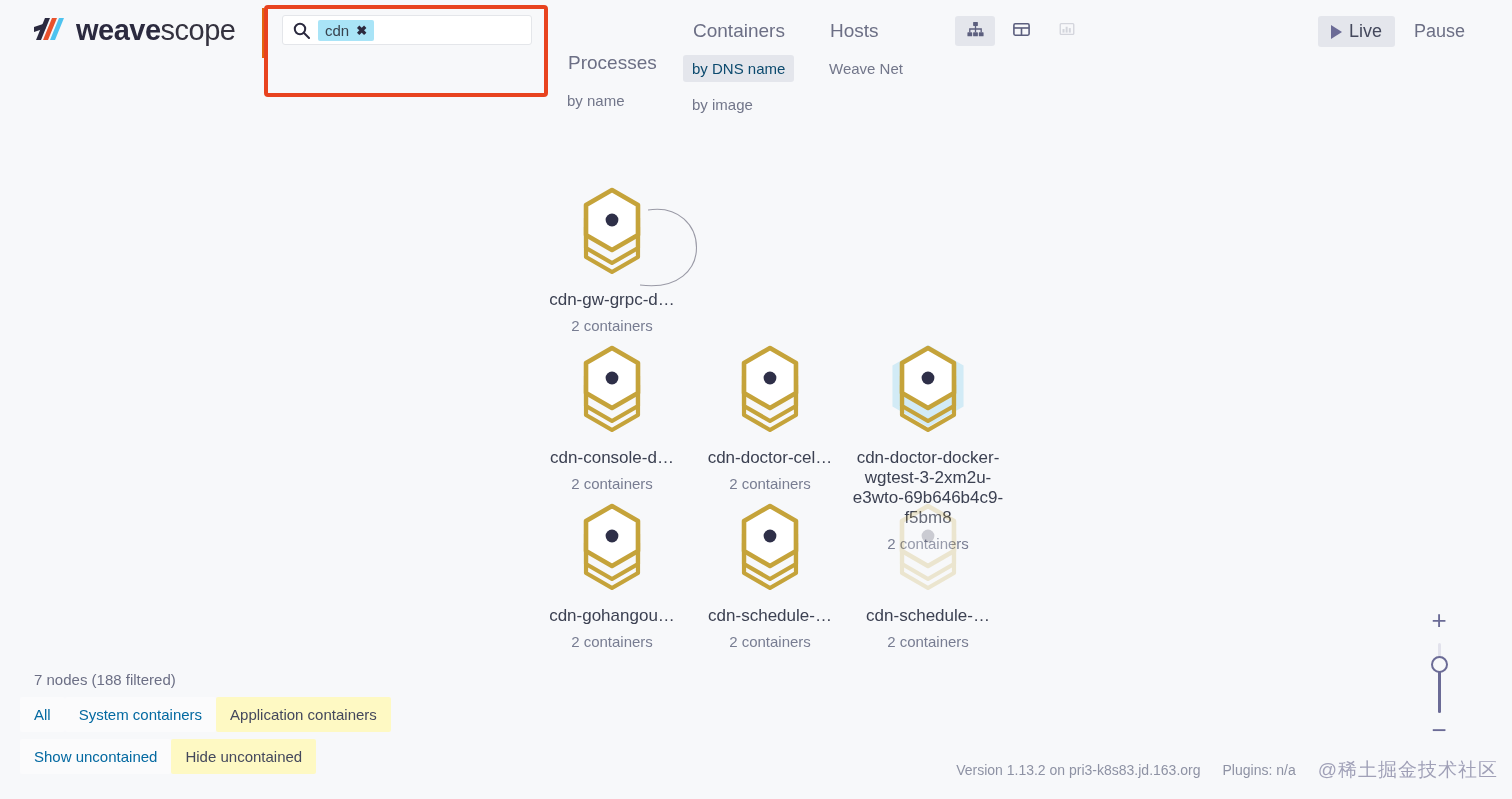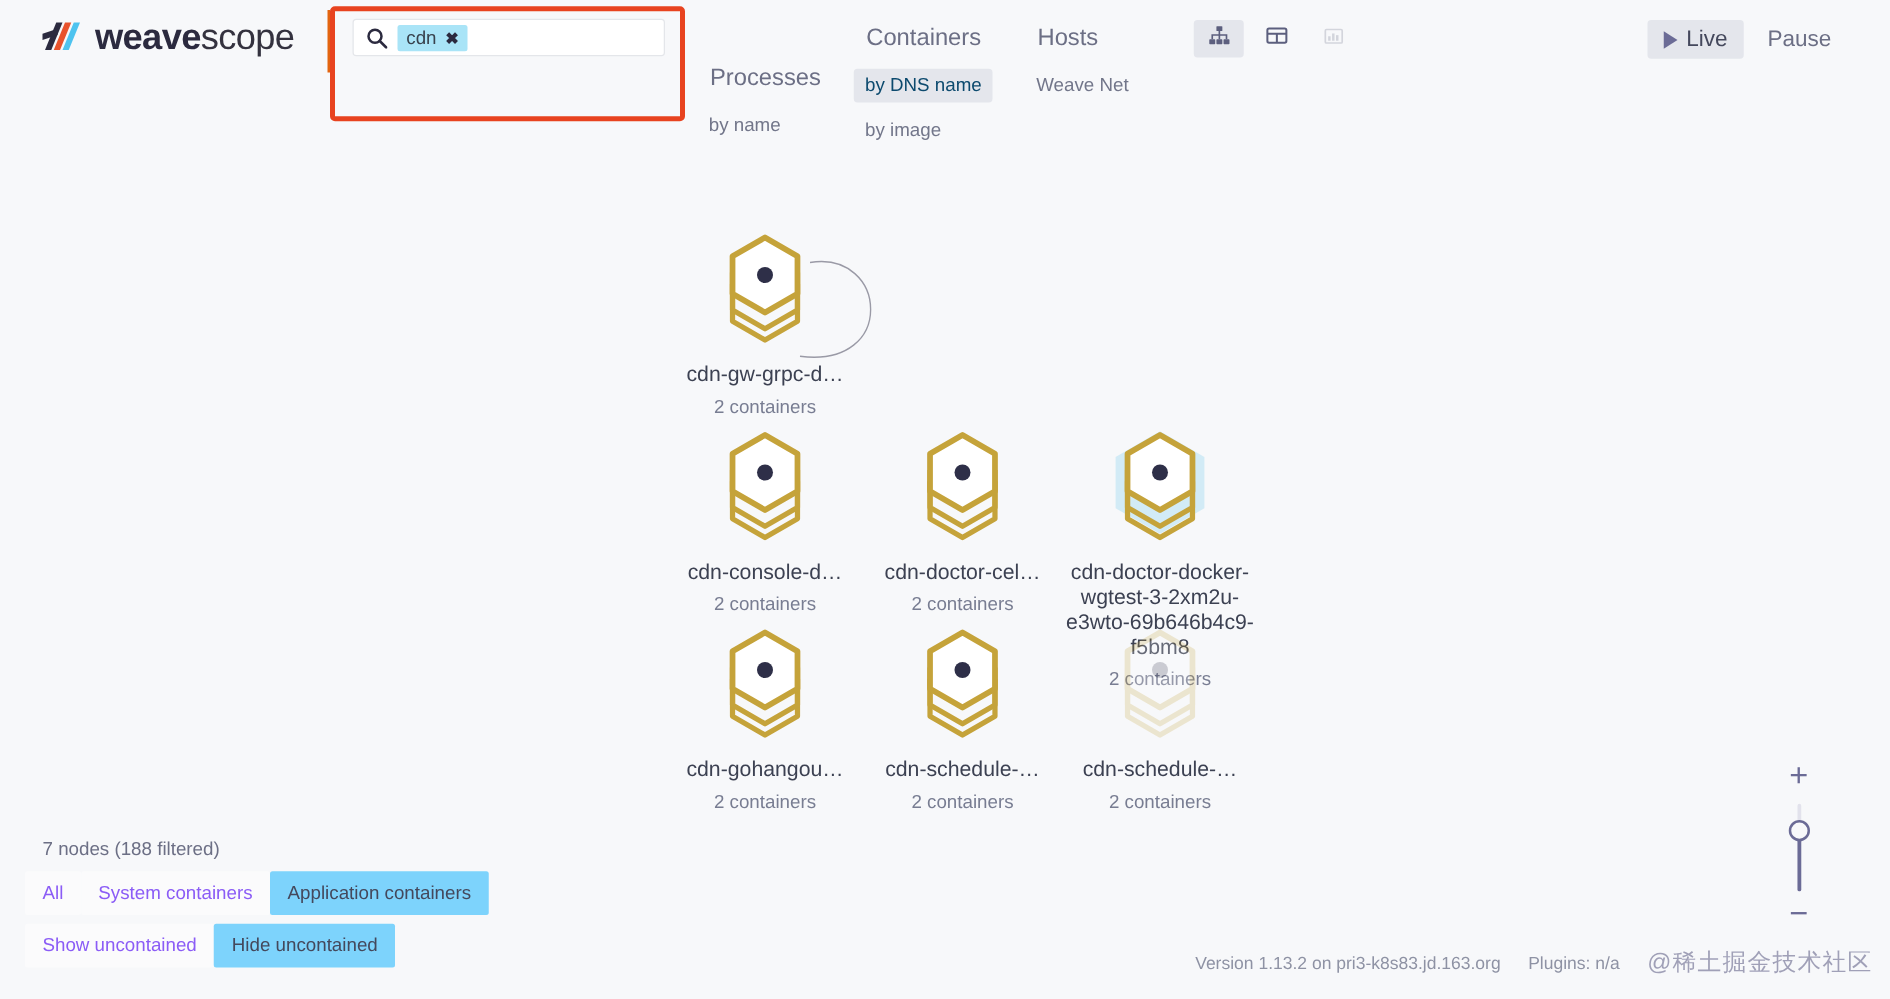--- a/index.html
+++ b/index.html
@@ -89,24 +89,24 @@
   }
   .node-sub { font-size: 15px; color: #787d92; margin-top: 7px; }
   .node.faded .hexwrap { opacity: 0.22; }
   .node.faded .node-label { color: #3c4152; }
 
   
   .status-bar { position: absolute; left: 20px; bottom: 18px; width: 420px; }
   .node-count { font-size: 15px; color: #6c6f85; margin-bottom: 9px; padding-left: 14px; }
   .filter-row { display: flex; margin-bottom: 7px; }
   .filter-btn {
-    font-size: 15px; color: #8b5cf6; background: #fbfbfc; padding: 9px 14px;
+    font-size: 15px; color: #0369a1; background: #fbfbfc; padding: 9px 14px;
     white-space: nowrap; cursor: pointer; border-radius: 2px;
   }
-  .filter-btn.active { background: #7dd3fc; color: #44485c; }
+  .filter-btn.active { background: #fef9c3; color: #44485c; }
 
   
   .zoomctl { position: absolute; right: 56px; bottom: 62px; width: 34px; height: 130px; }
   .zc-sign {
     position: absolute; left: 0; width: 34px; text-align: center;
     font-size: 26px; color: #6b6b96; line-height: 1; cursor: pointer; font-weight: 400;
   }
   .zc-track {
     position: absolute; left: 16px; top: 36px; width: 3px; height: 70px;
     background: #e2e2ec; border-radius: 2px;

